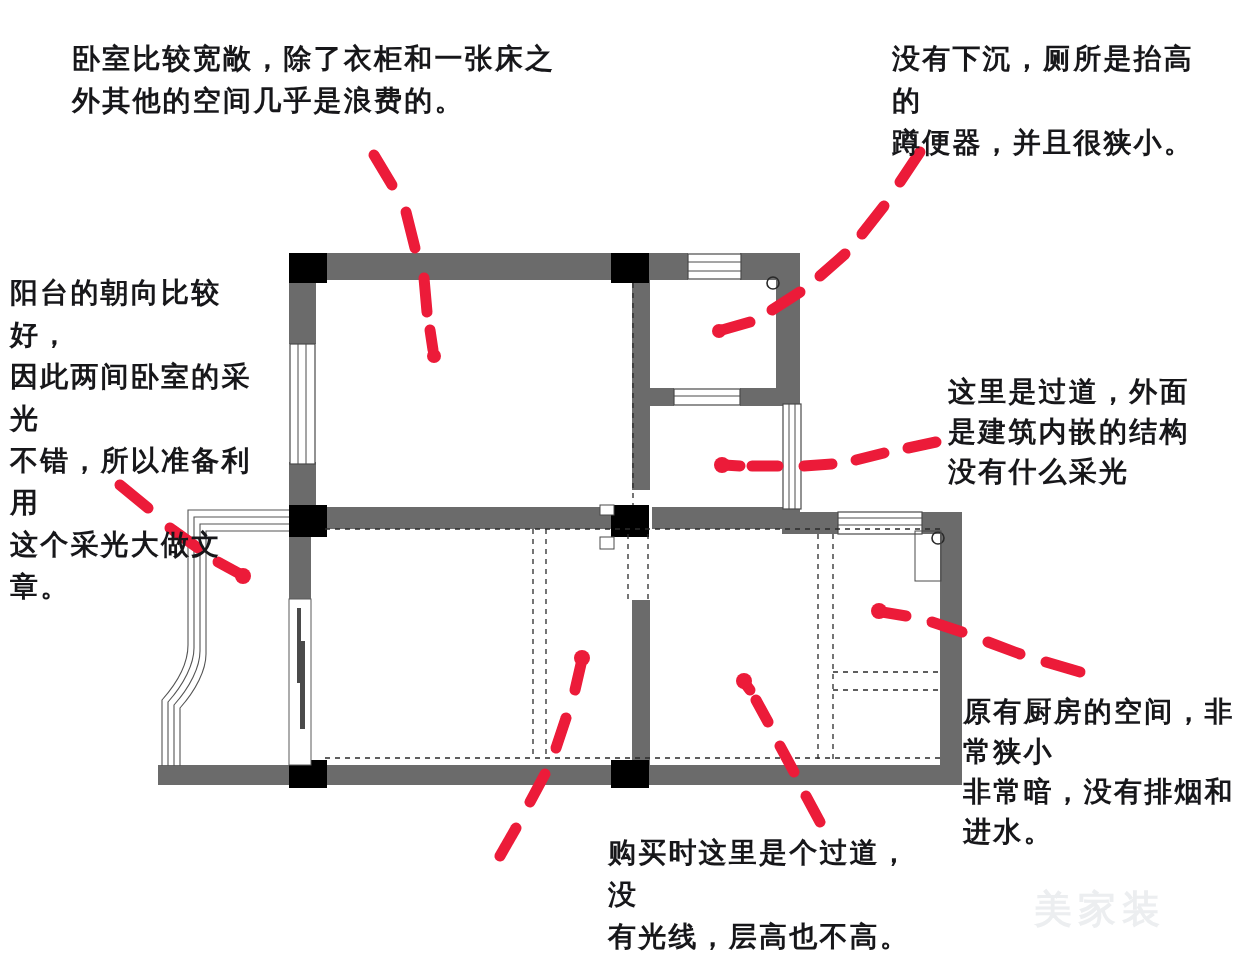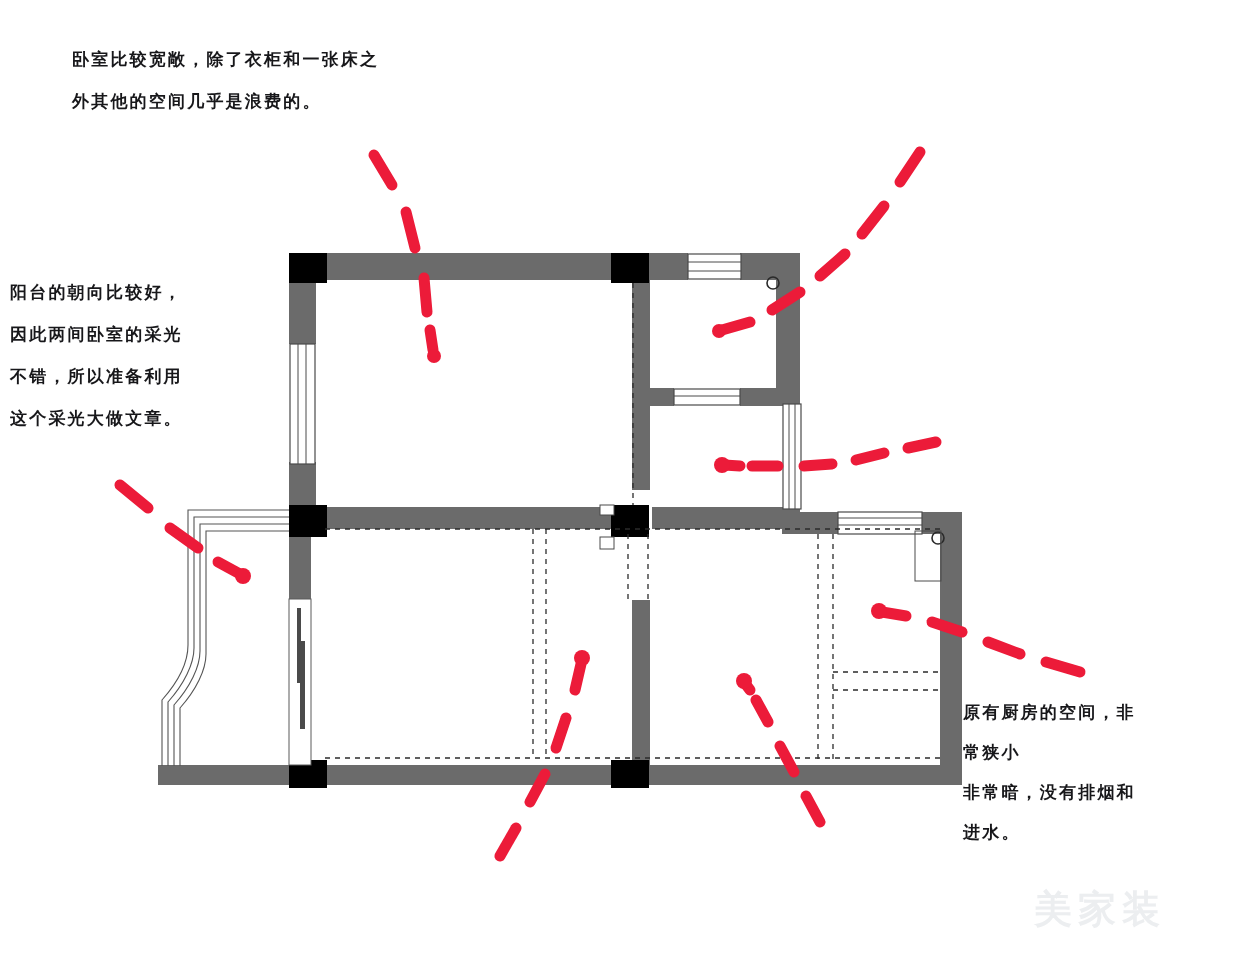--- a/index.html
+++ b/index.html
@@ -1,19 +1,19 @@
 <!DOCTYPE html>
 <html><head>
 <meta charset="utf-8">
 <style>
   html,body{margin:0;padding:0;background:#ffffff;}
   body{width:1242px;height:958px;position:relative;overflow:hidden;
        font-family:"DejaVu Sans","Liberation Sans",sans-serif;}
   #stage{position:absolute;left:0;top:0;width:1242px;height:958px;background:#fff;}
-  .note{position:absolute;color:#17171a;font-size:17px;line-height:42px;
+  .note{position:absolute;color:#17171a;font-size:28px;line-height:42px;
         letter-spacing:2.2px;white-space:pre-line;font-weight:600;
         font-family:"DejaVu Sans","Liberation Sans",sans-serif;}
   #note-bedroom{left:72px;top:38px;width:520px;}
   #note-toilet{left:892px;top:38px;width:330px;}
   #note-balcony{left:10px;top:272px;width:270px;font-family:Liberation Serif, serif;}
   #note-corridor{left:948px;top:372px;width:290px;line-height:40px;}
   #note-kitchen{left:963px;top:692px;width:280px;line-height:40px;}
   #note-beam{left:178px;top:838px;width:370px;}
   #note-hall{left:608px;top:832px;width:330px;}
   #plan{position:absolute;left:0;top:0;width:1242px;height:958px;}
@@ -197,29 +197,36 @@
         <line x1="768" y1="722" x2="756" y2="700"></line>
         <line x1="750" y1="690" x2="744" y2="682"></line>
         <circle cx="744" cy="681" r="8" fill="#ec1b39" stroke="none"></circle>
       </g>
     </g>
   </svg>
 
   <div class="note" id="note-bedroom">卧室比较宽敞，除了衣柜和一张床之
 外其他的空间几乎是浪费的。</div>
 
+  <div class="note" id="note-toilet">没有下沉，厕所是抬高的
+蹲便器，并且很狭小。</div>
 
   <div class="note" id="note-balcony">阳台的朝向比较好，
 因此两间卧室的采光
 不错，所以准备利用
 这个采光大做文章。</div>
 
+  <div class="note" id="note-corridor">这里是过道，外面
+是建筑内嵌的结构
+没有什么采光</div>
 
   <div class="note" id="note-kitchen">原有厨房的空间，非
 常狭小
 非常暗，没有排烟和
 进水。</div>
 
 
+  <div class="note" id="note-hall">购买时这里是个过道，没
+有光线，层高也不高。</div>
 
   <div id="watermark">美家装</div>
 
 </div>
 
 </body></html>

